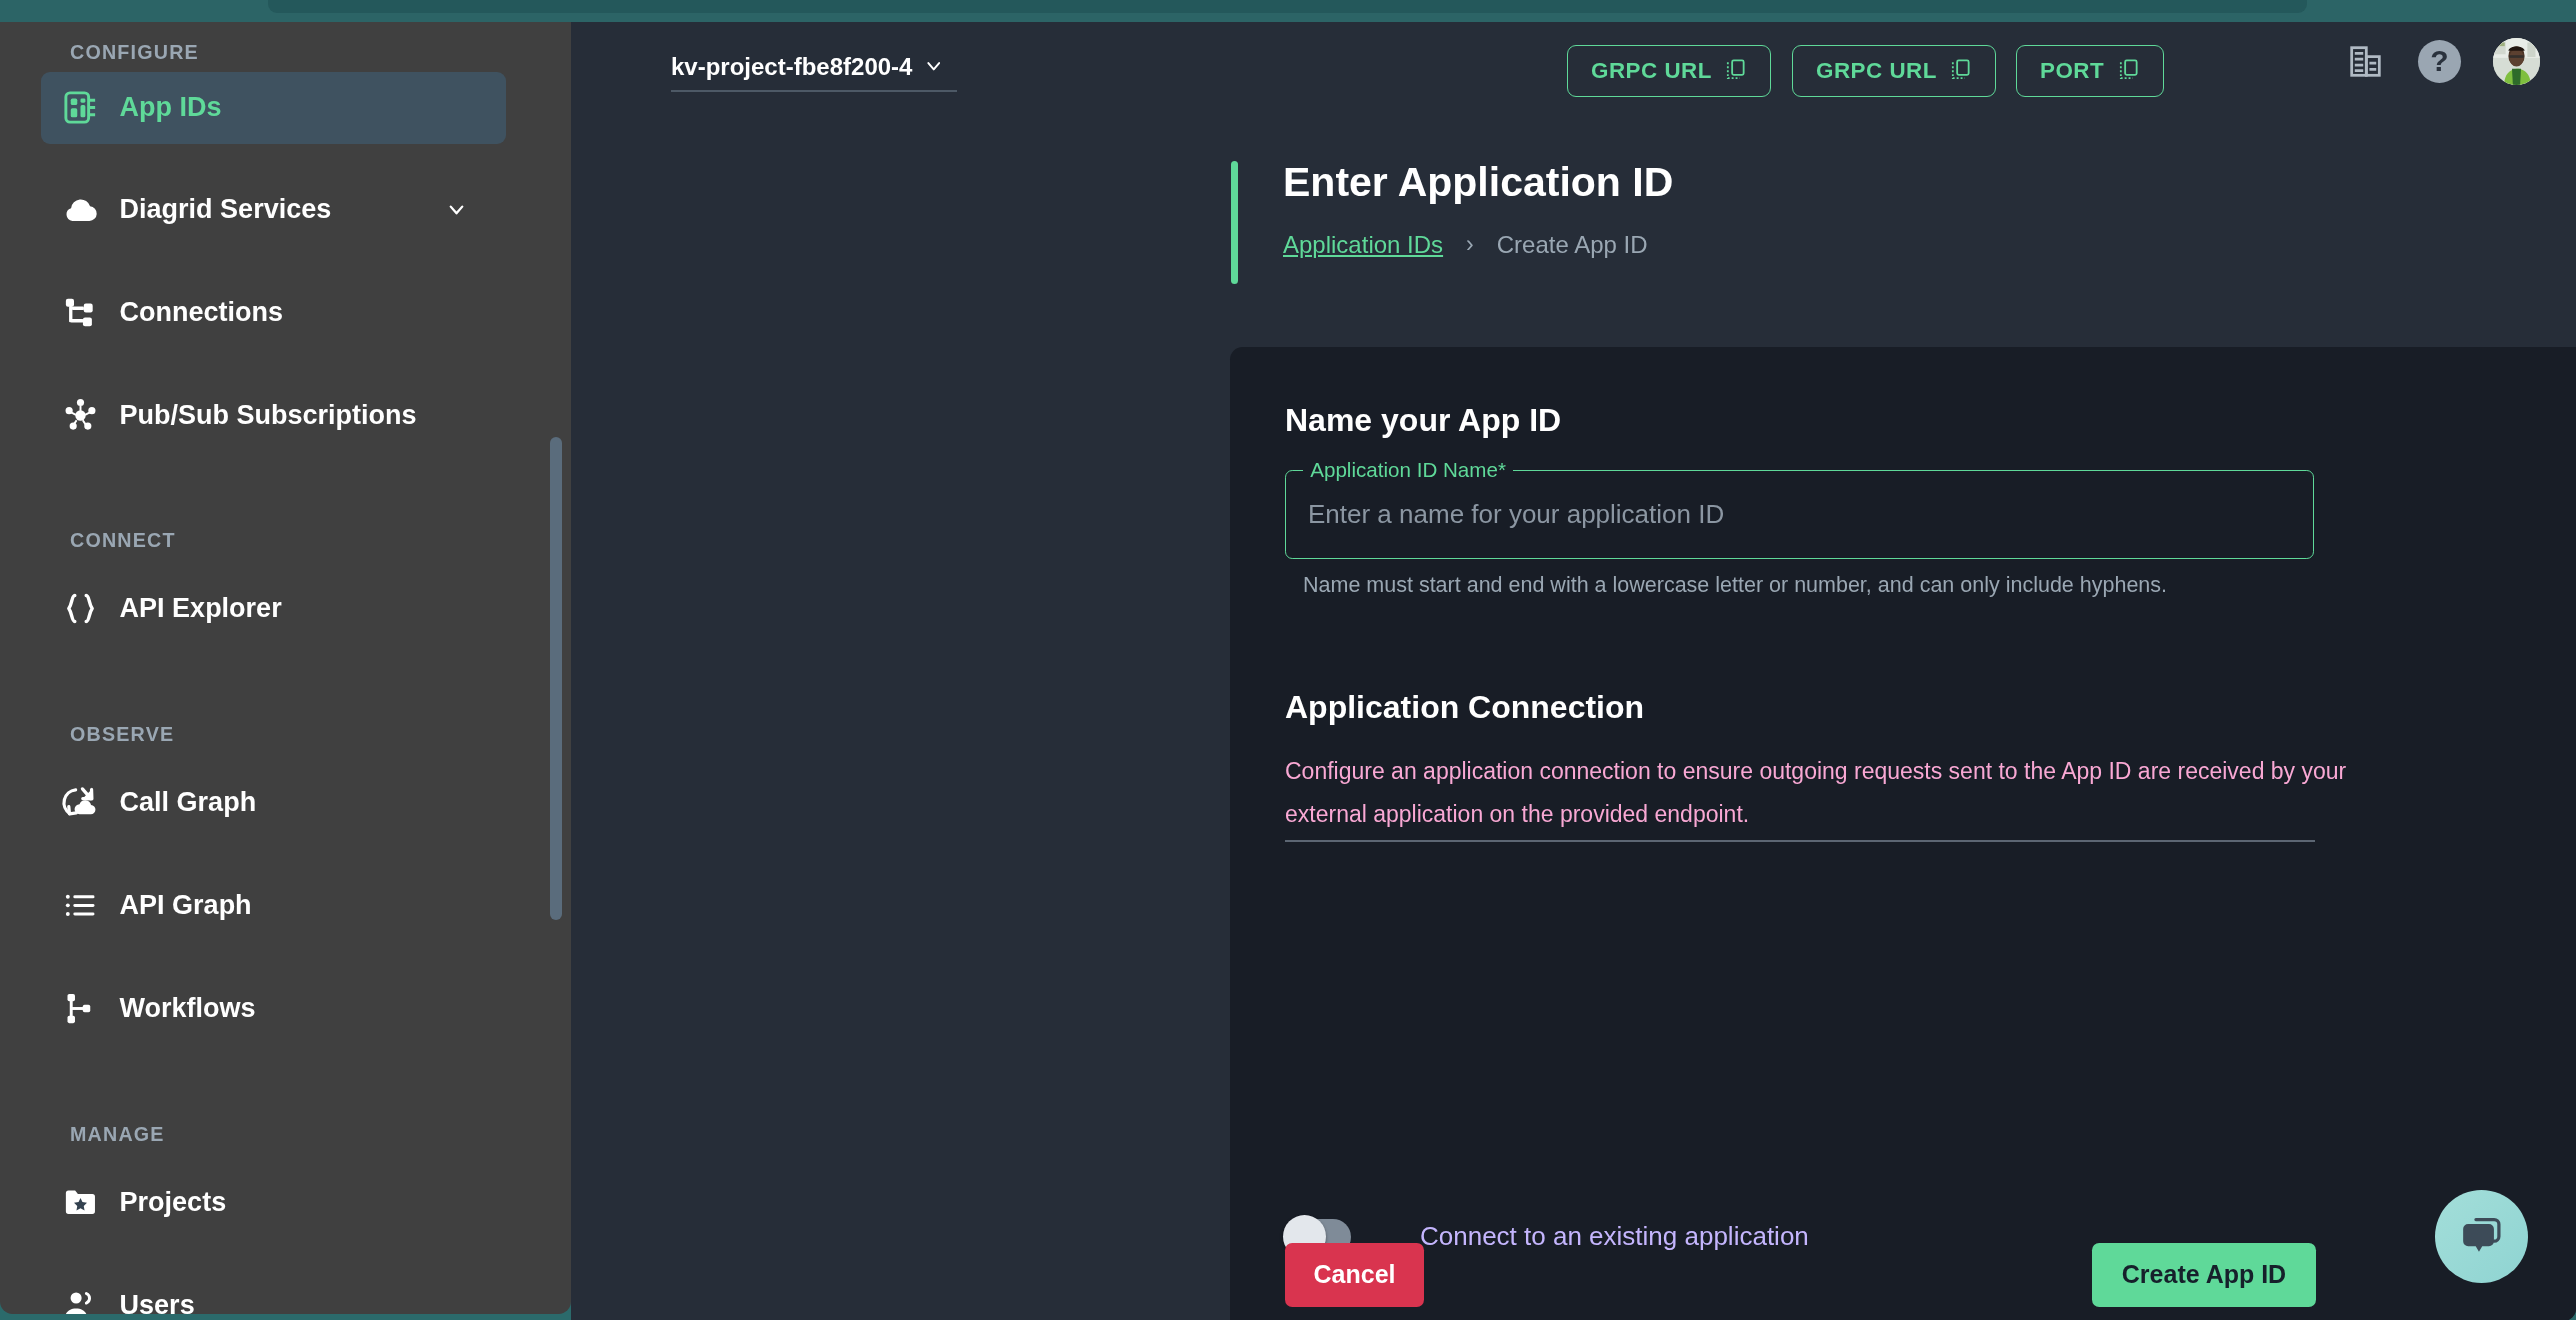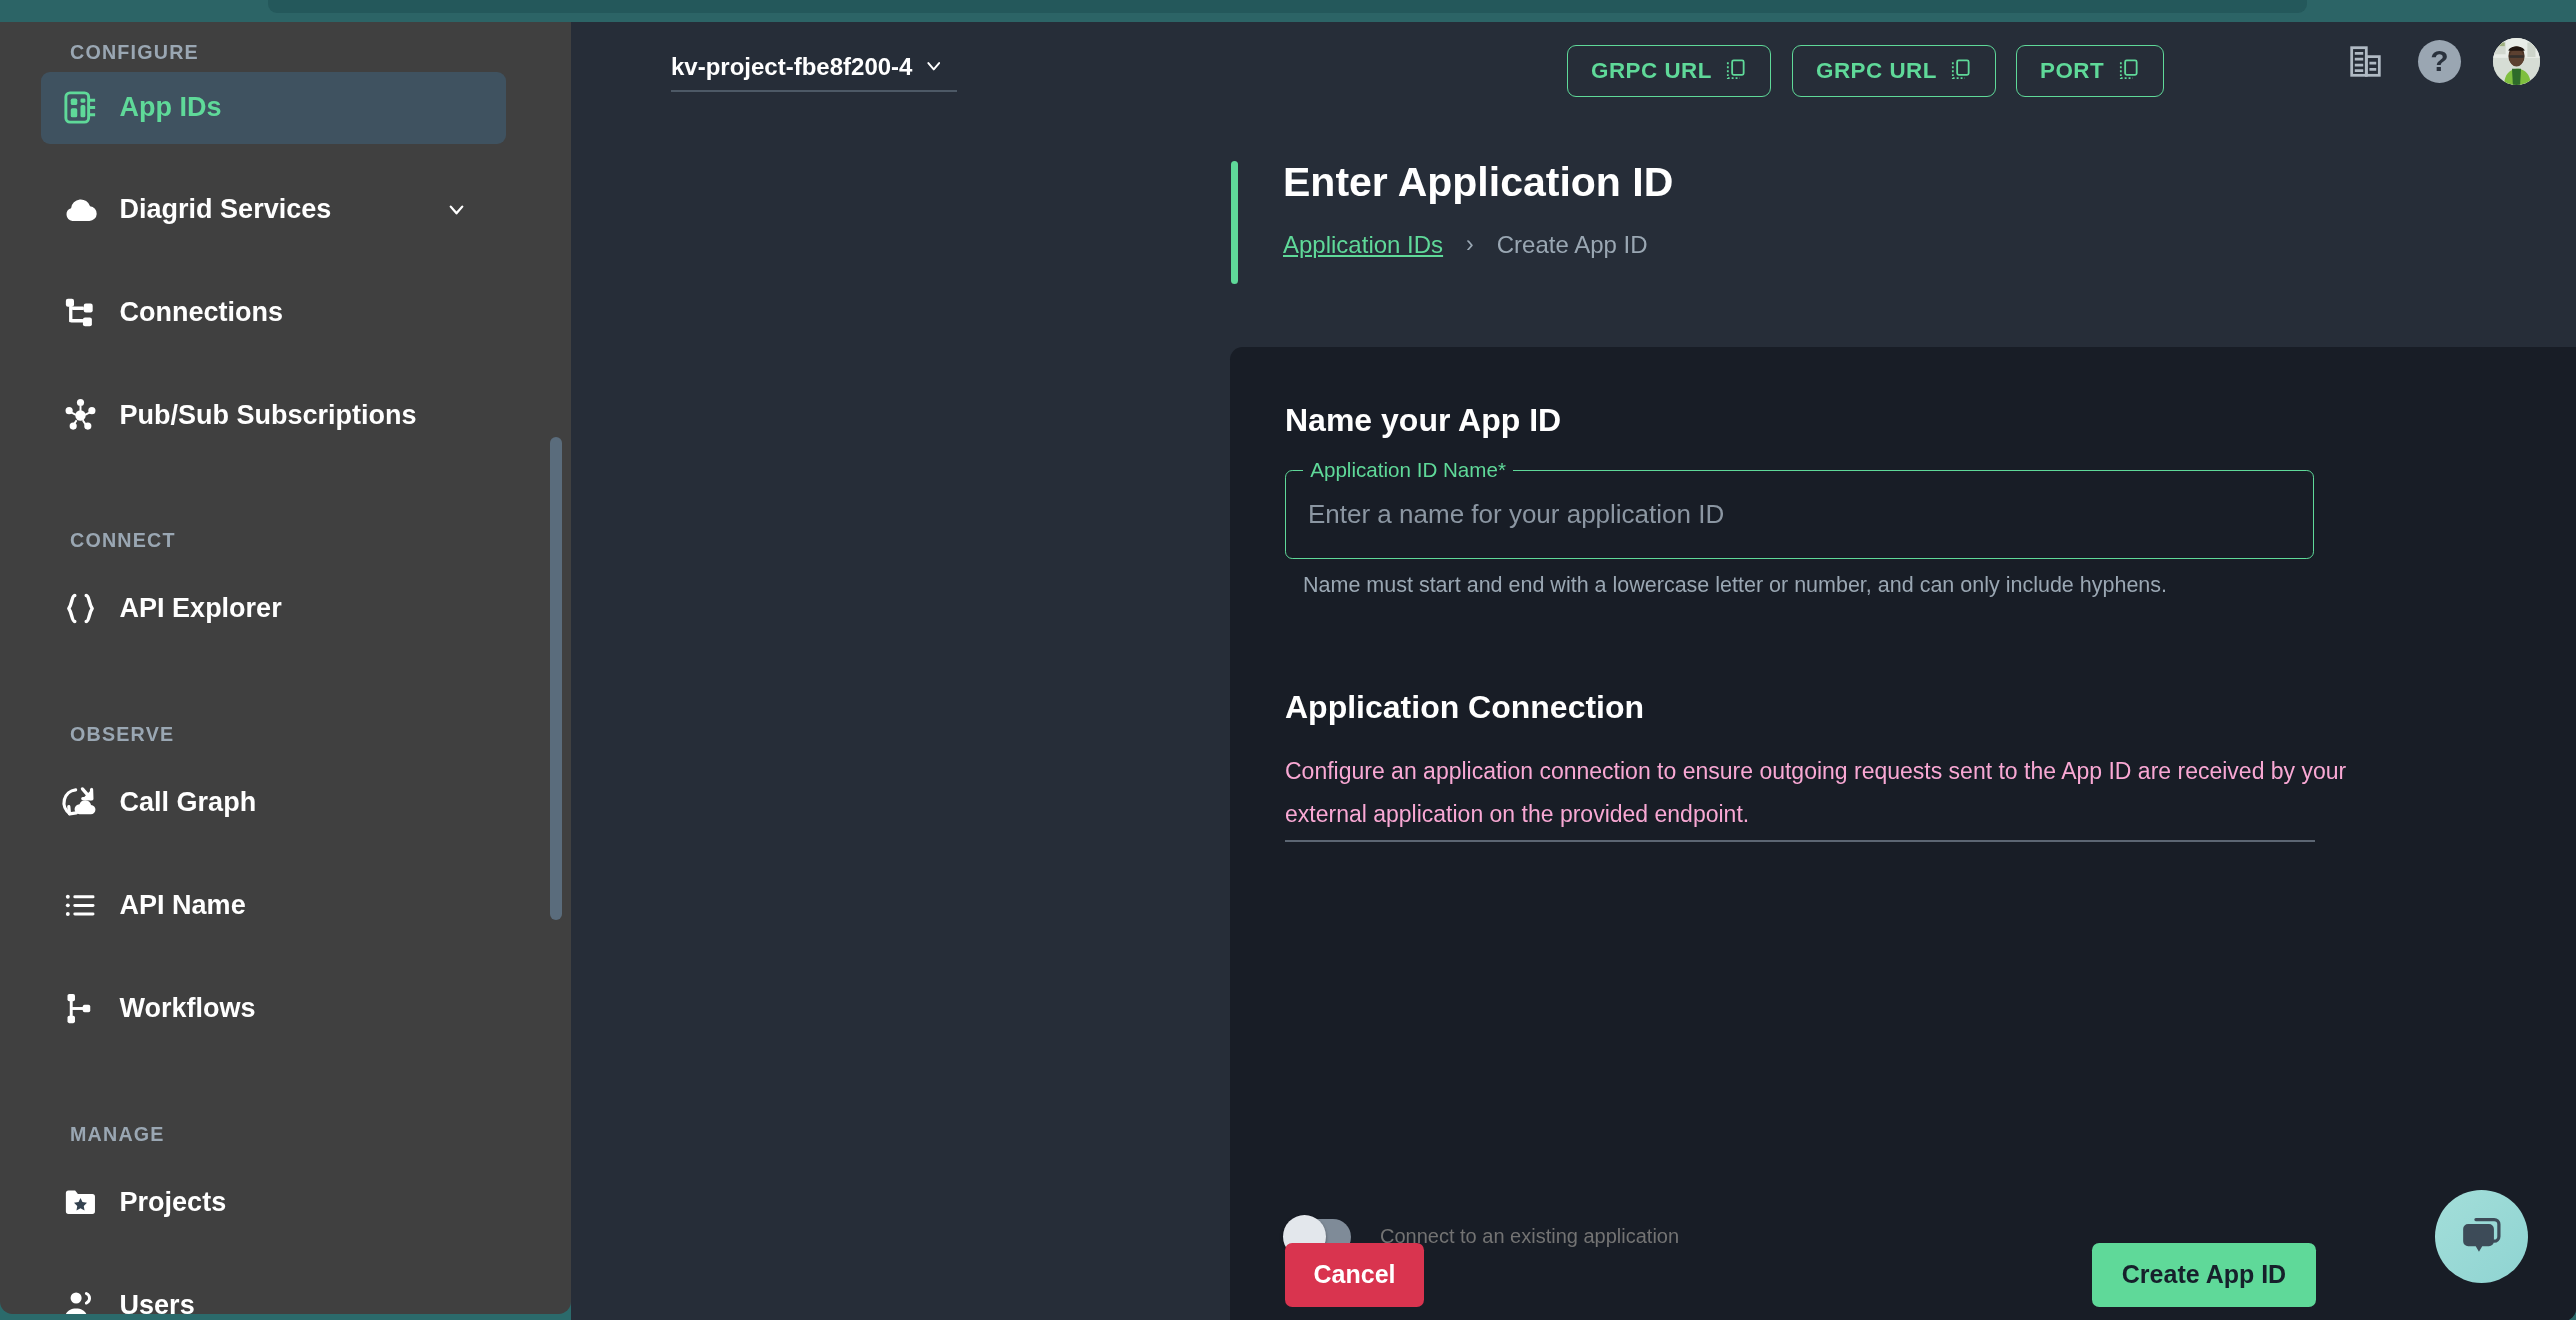--- a/index.html
+++ b/index.html
@@ -240,21 +240,21 @@
     width: 66px; height: 36px;
     background: #7f8b98; border-radius: 18px;
     cursor: pointer; flex: 0 0 auto;
   }
   #conn-toggle .knob {
     position: absolute; left: -1.8px; top: -3.6px;
     width: 43px; height: 43px; border-radius: 50%;
     background: #e3e7ec;
     box-shadow: 0 1.8px 3.6px rgba(0,0,0,.4);
   }
-  #toggle-label { font-size: 20px; color: #737373; white-space: nowrap; }
+  #toggle-label { font-size: 26px; color: #c4b5fd; white-space: nowrap; margin-left: 40px; }
 
   #labels-heading {
     position: absolute; left: 55px; top: 969px;
     font-size: 26px; color: #9aa7b3;
   }
 
   
   #cancel-btn {
     position: absolute; left: 714px; top: 1221px;
     width: 139px; height: 64px;
@@ -389,21 +389,21 @@
       <span class="sb-ico">
         <svg width="39" height="39" viewBox="0 0 24 24" fill="#ffffff">
           <circle cx="4.2" cy="6.6" r="1.2"></circle>
             <circle cx="4.2" cy="11.9" r="1.2"></circle>
             <circle cx="4.2" cy="17.2" r="1.2"></circle>
           <rect x="7.6" y="5.7" width="13" height="1.9" rx=".9"></rect>
           <rect x="7.6" y="11" width="13" height="1.9" rx=".9"></rect>
           <rect x="7.6" y="16.3" width="13" height="1.9" rx=".9"></rect>
         </svg>
       </span>
-      <span class="sb-label">API Name</span>
+      <span class="sb-label">API Graph</span>
     </div>
 
     <div class="sb-item" style="top:951px">
       <span class="sb-ico">
         <svg width="39" height="39" viewBox="0 0 24 24" fill="#ffffff">
           <rect x="4" y="3" width="4.6" height="4.6" rx="1.1"></rect>
           <rect x="4" y="16.4" width="4.6" height="4.6" rx="1.1"></rect>
           <rect x="13.4" y="9.7" width="4.6" height="4.6" rx="1.1"></rect>
           <rect x="5.4" y="7" width="1.8" height="10.2"></rect>
           <rect x="6.2" y="11.1" width="7.6" height="1.8"></rect>

